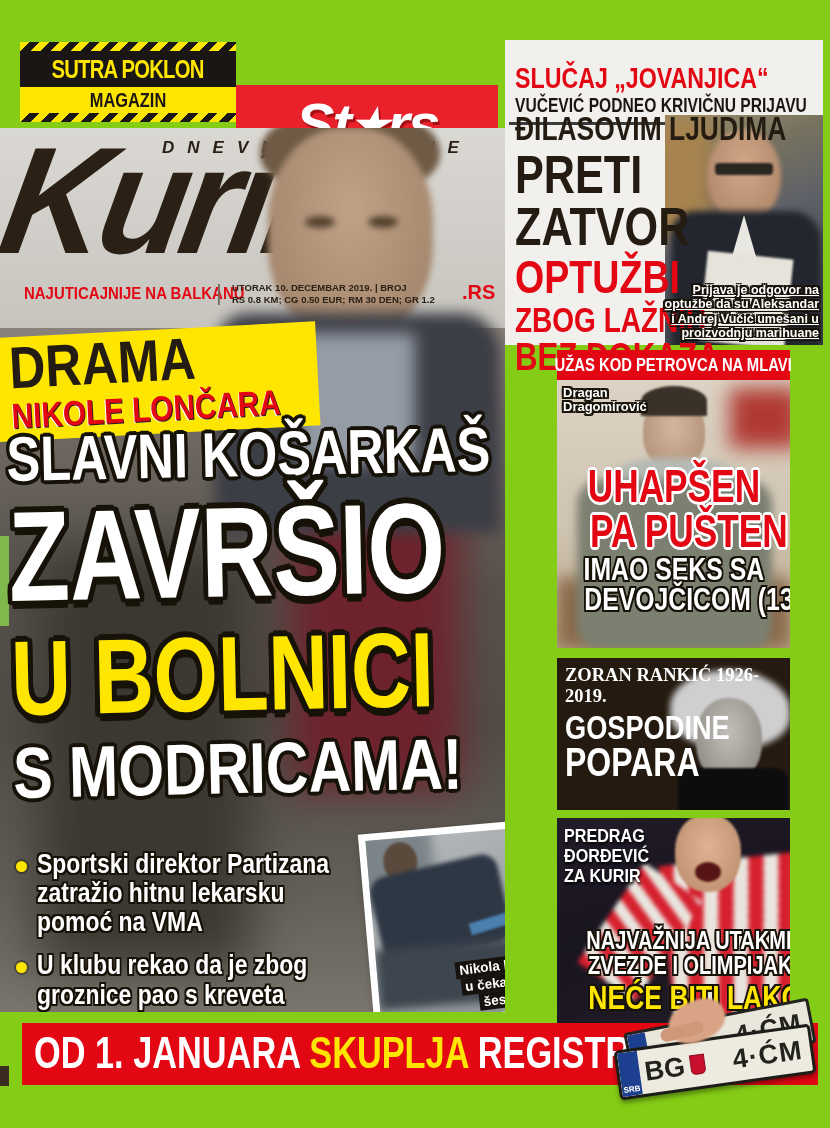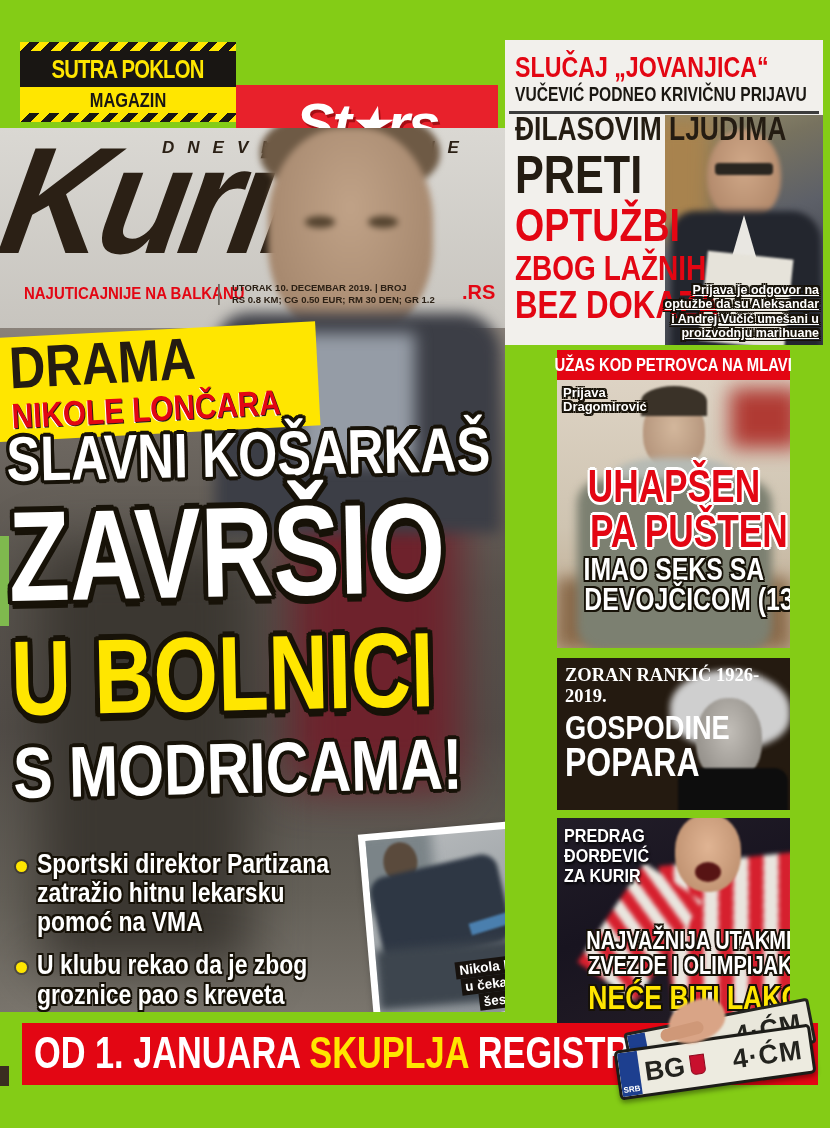--- a/index.html
+++ b/index.html
@@ -39,21 +39,21 @@
     <div class="hz"></div>
   </div>
 
   <div class="abs" style="left:236px;top:45px;width:262px;height:77px;background:#e8212b;display:flex;align-items:center;justify-content:center;margin-top:40px;">
     <span class="hvy" style="font-style:italic;color:#fff;font-size:58px;letter-spacing:-2px;text-shadow:2px 3px 0 #a50e14;">
       <span>St</span><span style="font-size:44px;vertical-align:4px;">★</span><span>rs</span>
     </span>
   </div>
 
   <div class="abs" style="left:505px;top:40px;width:318px;height:305px;background:#f2f0ec;">
-    <div style="padding:13px 6px 0 10px;">
+    <div style="padding:24px 6px 0 10px;">
       <div class="hvy" style="color:#e30613;font-size:29px;line-height:1;">
         <span class="cx" style="transform:scaleX(.8);">SLUČAJ „JOVANJICA“</span>
       </div>
       <div class="hvy" style="color:#1a1712;font-size:20px;line-height:1.05;margin-top:2px;">
         <span class="cx" style="transform:scaleX(.78);">VUČEVIĆ PODNEO KRIVIČNU PRIJAVU</span>
       </div>
     </div>
     <div style="margin:6px 4px 0 4px;border-top:3px solid #3c3c3c;"></div>
 
     <div class="abs" style="right:0;top:75px;width:158px;height:230px;overflow:hidden;background:linear-gradient(160deg,#97906f 0%,#77725f 22%,#5d6068 48%,#474a53 75%,#3c3f47 100%);">
@@ -61,20 +61,21 @@
       <div class="abs" style="left:42px;top:14px;width:74px;height:92px;background:radial-gradient(ellipse at 50% 40%,#d0a888 0%,#b38a6c 75%);border-radius:50% 50% 46% 46%;filter:blur(2px);"></div>
       <div class="abs" style="left:50px;top:48px;width:58px;height:12px;background:#2a2620;border-radius:4px;filter:blur(1px);"></div>
       <div class="abs" style="left:6px;top:96px;width:150px;height:140px;background:#23262e;border-radius:24px 30px 0 0;filter:blur(3px);"></div>
       <div class="abs" style="left:64px;top:100px;width:30px;height:52px;background:#e9e7e2;clip-path:polygon(50% 0,0 100%,100% 100%);filter:blur(1px);"></div>
       <div class="abs" style="left:38px;top:140px;width:86px;height:90px;background:#e6e3da;transform:rotate(6deg);filter:blur(1px);"></div>
     </div>
 
     <div class="abs" style="left:10px;top:72px;width:310px;line-height:1;">
       <div class="hvy" style="font-size:33px;color:#241c12;"><span class="cx" style="transform:scaleX(.8);">ĐILASOVIM LJUDIMA</span></div>
       <div class="hvy" style="font-size:54px;color:#241c12;margin-top:2px;"><span class="cx" style="transform:scaleX(.8);">PRETI</span></div>
+      <div class="hvy" style="font-size:54px;color:#241c12;margin-top:-2px;"><span class="cx" style="transform:scaleX(.8);">ZATVOR</span></div>
       <div class="hvy" style="font-size:47px;color:#e30613;margin-top:0px;"><span class="cx" style="transform:scaleX(.8);">OPTUŽBI</span></div>
       <div class="hvy" style="font-size:35px;color:#e30613;margin-top:2px;"><span class="cx" style="transform:scaleX(.8);">ZBOG LAŽNIH</span></div>
       <div class="hvy" style="font-size:39px;color:#e30613;margin-top:0px;"><span class="cx" style="transform:scaleX(.8);">BEZ DOKAZA</span></div>
     </div>
     <div class="abs hvy olD2" style="right:4px;top:243px;width:158px;text-align:right;color:#fff;font-size:12.5px;line-height:1.15;text-decoration:underline;">Prijava je odgovor na optužbe da su Aleksandar i Andrej Vučić umešani u proizvodnju marihuane</div>
   </div>
 
   <div class="abs" style="left:0;top:128px;width:505px;height:884px;overflow:hidden;background:#c9c6c0;">
 
     <div class="abs" style="left:0;top:0;width:100%;height:215px;background:linear-gradient(#dad8d3 0%,#c6c3bd 100%);"></div>
@@ -148,21 +149,21 @@
       <span class="hvy cxc" style="font-size:19px;color:#fff;">UŽAS KOD PETROVCA NA MLAVI</span>
     </div>
     <div style="position:relative;height:268px;overflow:hidden;background:linear-gradient(#ddd3c4 0%,#cfc4b1 55%,#b9a488 100%);">
       <div class="abs" style="right:-10px;top:8px;width:70px;height:60px;background:#b03a33;filter:blur(10px);"></div>
       <div class="abs" style="left:0;bottom:0;width:100%;height:70px;background:#8a6a4a;filter:blur(8px);"></div>
       <div class="abs" style="left:86px;top:16px;width:62px;height:74px;background:radial-gradient(ellipse at 50% 42%,#d3b79c 0%,#b3937a 80%);border-radius:46%;filter:blur(1px);"></div>
       <div class="abs" style="left:84px;top:6px;width:66px;height:30px;background:#3a3228;border-radius:50% 50% 0 0;filter:blur(1px);"></div>
       <div class="abs" style="left:50px;top:78px;width:135px;height:60px;background:#b6bab4;border-radius:40%;filter:blur(3px);"></div>
       <div class="abs" style="left:20px;top:100px;width:195px;height:170px;background:#7c8071;border-radius:24px;filter:blur(4px);"></div>
       <div class="abs hvy olD2" style="left:6px;top:6px;font-size:13px;color:#fff;line-height:1.1;">
-        <div>Prijava</div>
+        <div>Dragan</div>
         <div>Dragomirović</div>
       </div>
       <div class="abs" style="left:0;top:84px;width:100%;text-align:center;line-height:.95;">
         <div class="hvy olW3" style="font-size:47px;color:#e30613;"><span class="cxc" style="transform:scaleX(.75);">UHAPŠEN</span></div>
         <div class="hvy olW3" style="font-size:47px;color:#e30613;"><span class="cxc" style="transform:scaleX(.75);">PA PUŠTEN</span></div>
         <div class="hvy olD2" style="font-size:31px;color:#fff;margin-top:2px;"><span class="cxc" style="transform:scaleX(.8);">IMAO SEKS SA</span></div>
         <div class="hvy olD2" style="font-size:31px;color:#fff;"><span class="cxc" style="transform:scaleX(.8);">DEVOJČICOM (13)</span></div>
       </div>
     </div>
   </div>

